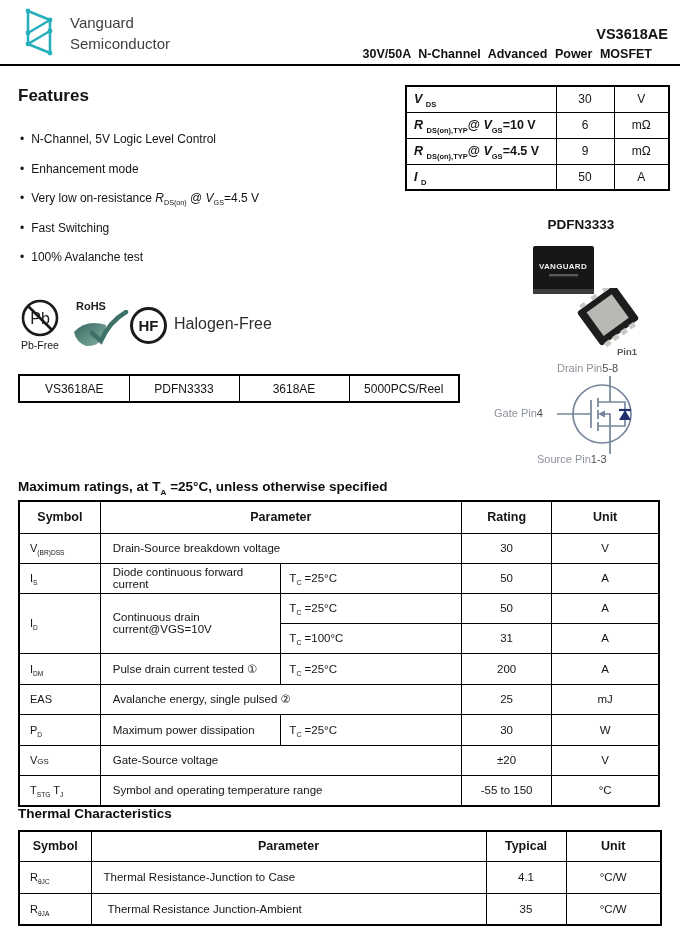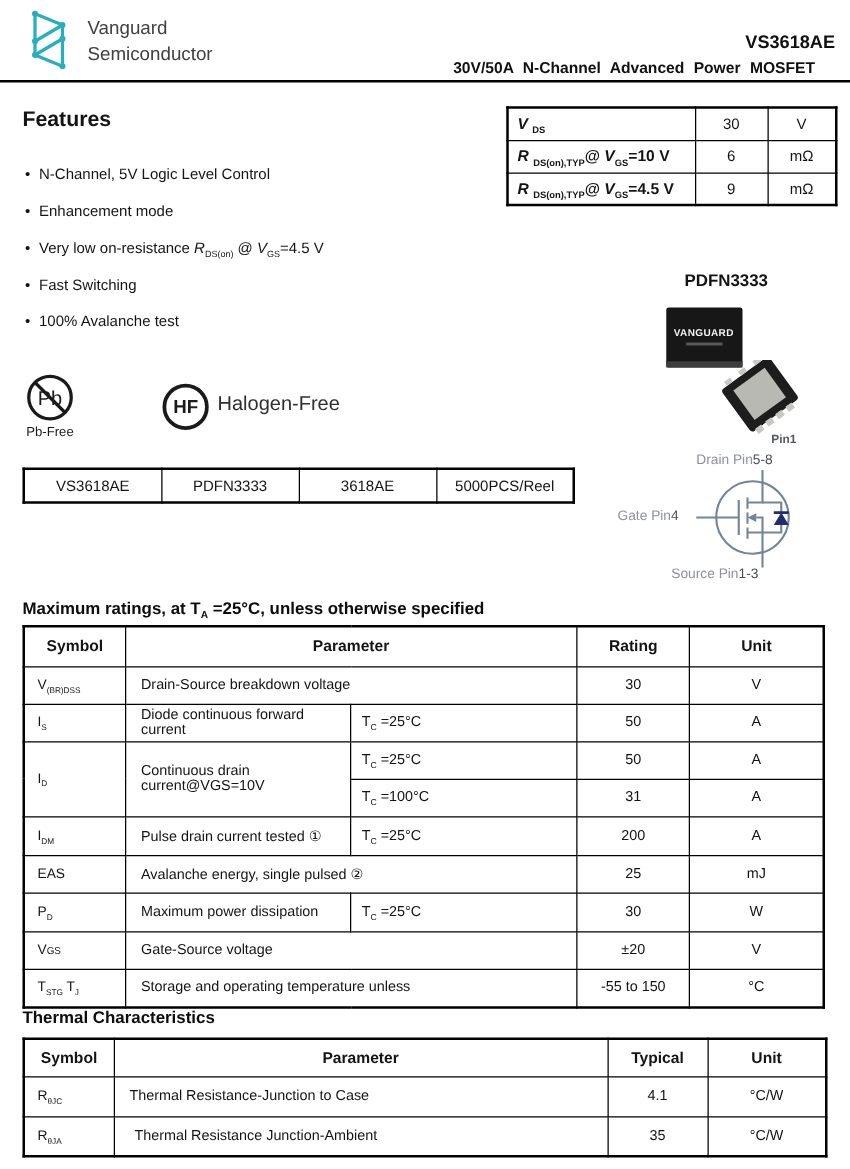--- a/index.html
+++ b/index.html
@@ -121,20 +121,33 @@
     <li><span class="bullet">•</span><span>Fast Switching</span></li>
     <li><span class="bullet">•</span><span>100% Avalanche test</span></li>
   </ul>
 
   <svg class="pbfree-svg" viewBox="0 0 50 56">
     <circle cx="24" cy="20" r="17" fill="none" stroke="#1a1a1a" stroke-width="2.6"></circle>
     <text x="24" y="26" text-anchor="middle" font-size="16" fill="#1a1a1a">Pb</text>
     <line x1="12" y1="8" x2="36" y2="32" stroke="#1a1a1a" stroke-width="2.6"></line>
     <text x="24" y="51" text-anchor="middle" font-size="10.5" fill="#1a1a1a">Pb-Free</text>
   </svg>
+  <div class="rohs-wrap">
+    <div class="rohs-label">RoHS</div>
+    <svg class="rohs-svg" viewBox="0 0 60 46">
+      <defs>
+        <linearGradient id="leafgrad" x1="0" y1="0" x2="1" y2="1">
+          <stop offset="0" stop-color="#35655c"></stop>
+            <stop offset="1" stop-color="#85b3a7"></stop>
+        </linearGradient>
+      </defs>
+      <path d="M2 22 Q14 9 34 15 Q33 37 14 36 Q4 32 2 22 Z" fill="url(#leafgrad)"></path>
+      <path d="M20 23 L29 31 Q37 12 54 2" fill="none" stroke="#3e7167" stroke-width="4.5" stroke-linecap="round"></path>
+    </svg>
+  </div>
   <div class="hf-circle">
     <span>HF</span>
   </div>
   <div class="hf-label">Halogen-Free</div>
 
   <table class="specs-table">
     <tbody>
         <tr>
       <td class="p"><i>V</i> <sub>DS</sub></td>
       <td class="v">30</td>
@@ -142,20 +155,25 @@
     </tr>
     <tr>
       <td class="p"><i>R</i> <sub>DS(on),TYP</sub>@ <i>V</i><sub>GS</sub>=10 V</td>
       <td class="v">6</td>
       <td class="u">mΩ</td>
     </tr>
     <tr>
       <td class="p"><i>R</i> <sub>DS(on),TYP</sub>@ <i>V</i><sub>GS</sub>=4.5 V</td>
       <td class="v">9</td>
       <td class="u">mΩ</td>
+    </tr>
+    <tr>
+      <td class="p"><i>I</i> <sub>D</sub></td>
+      <td class="v">50</td>
+      <td class="u">A</td>
     </tr>
   </tbody>
     </table>
 
   <div class="pkg-title">PDFN3333</div>
   <svg class="chip-top-svg" viewBox="0 0 64 54">
     <rect x="1" y="1" width="61" height="48" rx="2" fill="#171717"></rect>
     <rect x="1" y="44" width="61" height="5" fill="#3d3d3d"></rect>
     <text x="31" y="24" text-anchor="middle" fill="#f2f2f2" font-size="8" font-weight="bold" letter-spacing="0.3">VANGUARD</text>
     <rect x="17" y="29" width="29" height="2.4" fill="#8e8e8e" opacity="0.55"></rect>
@@ -263,21 +281,21 @@
       <td class="unt">W</td>
     </tr>
     <tr style="height:30px">
       <td class="sym">V<span class="sc">GS</span></td>
       <td class="par" colspan="2">Gate-Source voltage</td>
       <td class="val">±20</td>
       <td class="unt">V</td>
     </tr>
     <tr style="height:31px">
       <td class="sym">T<sub>STG</sub> T<sub>J</sub></td>
-      <td class="par" colspan="2">Storage and operating temperature unless</td>
+      <td class="par" colspan="2">Symbol and operating temperature range</td>
       <td class="val">-55 to 150</td>
       <td class="unt">°C</td>
     </tr>
   </tbody>
     </table>
 
   <div class="sec-title t-thermal">Thermal Characteristics</div>
   <table class="dtable thermal-table">
     <tbody>
         <tr style="height:30px">

